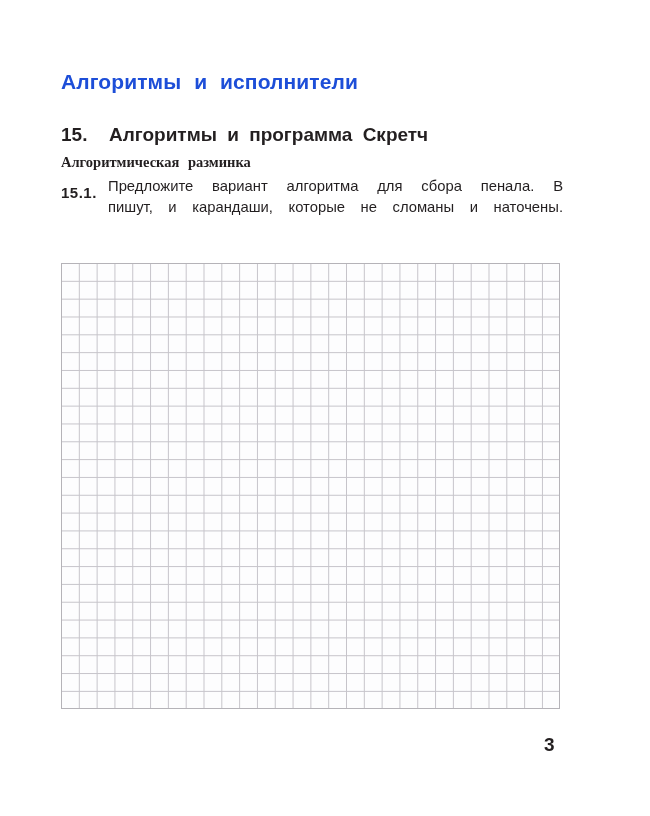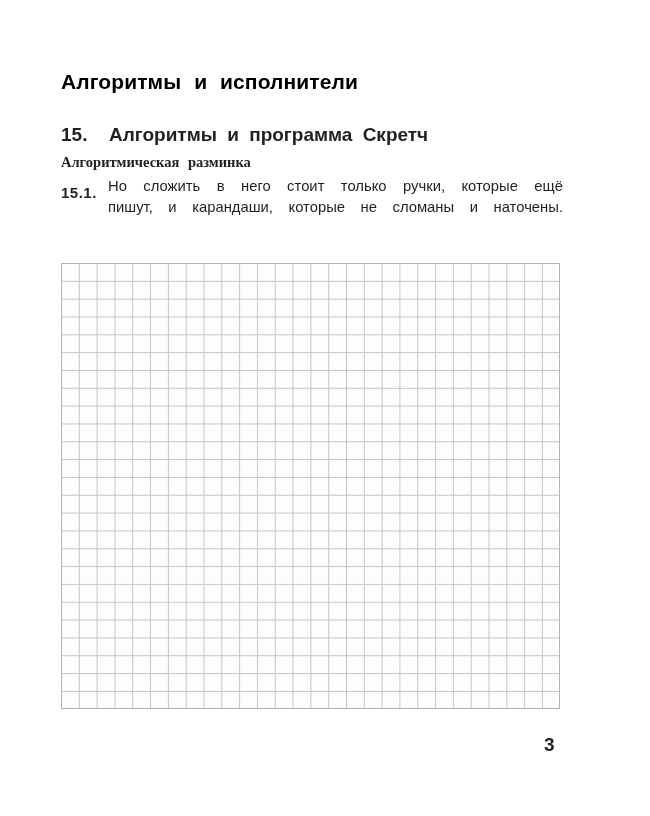--- a/index.html
+++ b/index.html
@@ -14,21 +14,21 @@
       overflow: hidden;
       font-family: "Liberation Sans", "DejaVu Sans", sans-serif;
       color: #231f20;
     }
     .chapter-title {
       position: absolute;
       left: 61px;
       top: 70px;
       font-size: 21px;
       font-weight: bold;
-      color: #000000;
+      color: #1d4ed8;
       word-spacing: 7px;
       letter-spacing: 0.1px;
       white-space: nowrap;
     }
     .section-title {
       position: absolute;
       left: 61px;
       top: 124px;
       font-size: 19px;
       font-weight: bold;
@@ -108,20 +108,20 @@
 
 <div class="section-title">
   <span class="num">15.</span><span>Алгоритмы и программа Скретч</span>
 </div>
 
 <div class="subsection-title">Алгоритмическая разминка</div>
 
 <div class="task">
   <span class="task-num">15.1.</span>
   <div class="task-text">
-    <span class="task-line">Но сложить в него стоит только ручки, которые ещё</span>
+    <span class="task-line">Предложите вариант алгоритма для сбора пенала. В</span>
     <span class="task-line">пишут, и карандаши, которые не сломаны и наточены.</span>
   </div>
 </div>
 
 <div class="grid"></div>
 
 <div class="page-number">3</div>
 
 </body></html>

